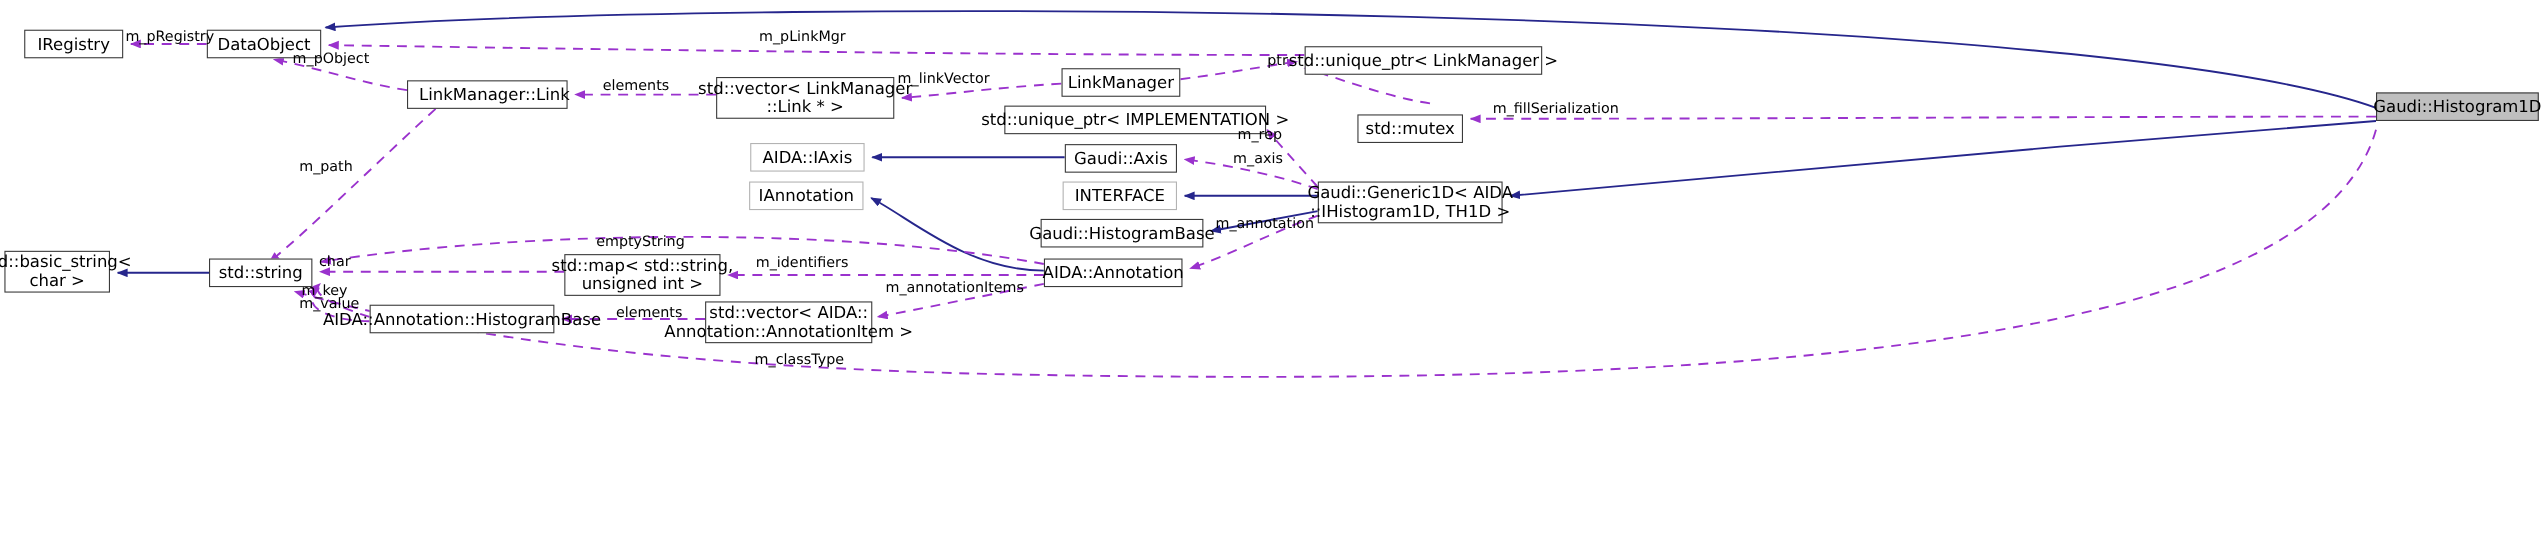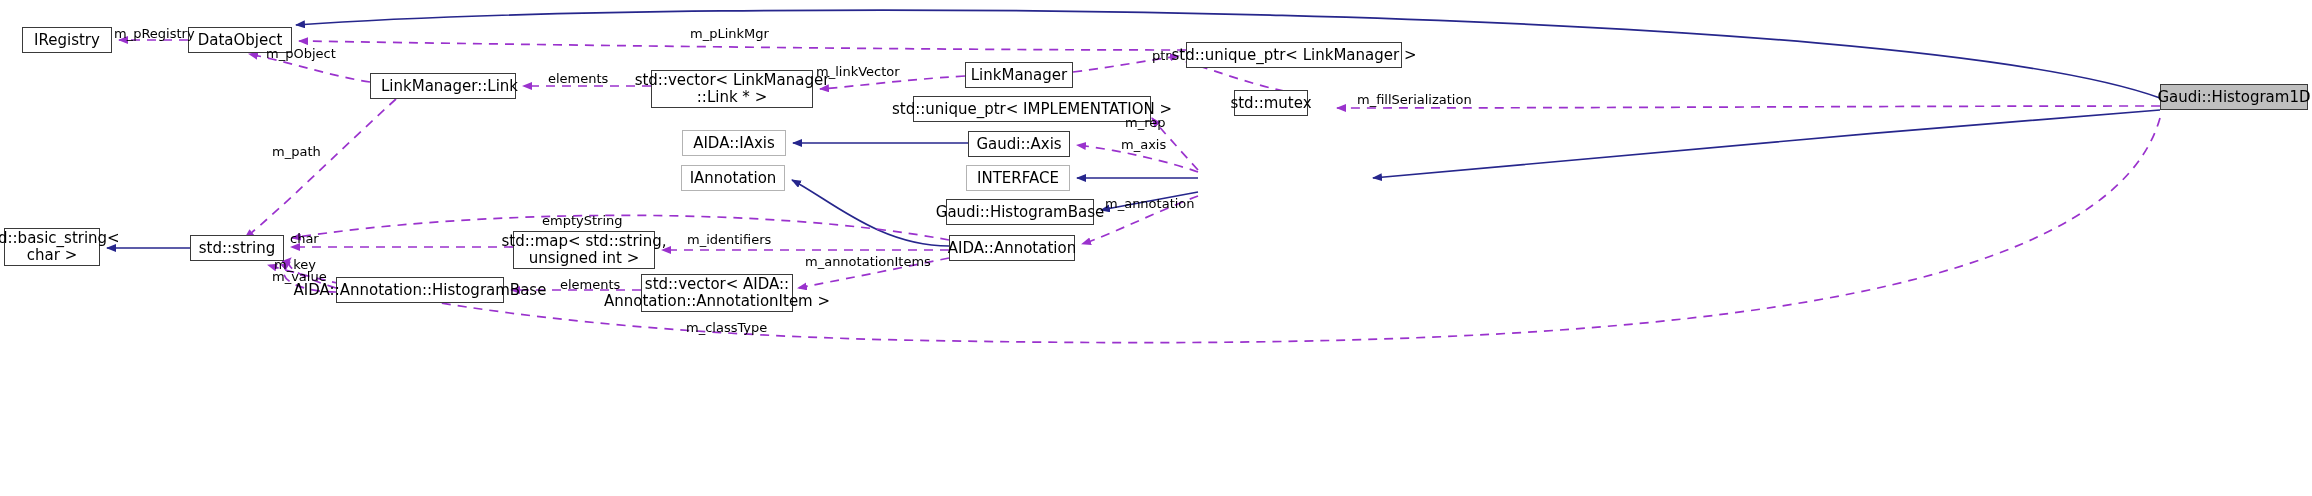--- a/index.html
+++ b/index.html
@@ -114,26 +114,28 @@
   </svg>
 
   <div class="node solid" style="left:22px;top:27px;width:90px;height:26px;"><span>IRegistry</span></div>
   <div class="node solid" style="left:188px;top:27px;width:104px;height:26px;"><span>DataObject</span></div>
   <div class="node solid" style="left:370px;top:73px;width:146px;height:26px;padding-left:13px;"><span>LinkManager::Link</span></div>
   <div class="node solid" style="left:651px;top:70px;width:162px;height:38px;"><span>std::vector&lt; LinkManager
 ::Link * &gt;</span></div>
   <div class="node solid" style="left:965px;top:62px;width:108px;height:26px;"><span>LinkManager</span></div>
   <div class="node solid" style="left:1186px;top:42px;width:216px;height:26px;"><span>std::unique_ptr&lt; LinkManager &gt;</span></div>
   <div class="node solid" style="left:913px;top:96px;width:238px;height:26px;"><span>std::unique_ptr&lt; IMPLEMENTATION &gt;</span></div>
-  <div class="node solid" style="left:1234px;top:90px;width:74px;height:26px;"><span>std::mutex</span></div>
+  <div class="node solid" style="left:1234px;top:104px;width:96px;height:26px;"><span>std::mutex</span></div>
   <div class="node focus" style="left:2160px;top:84px;width:148px;height:26px;"><span>Gaudi::Histogram1D</span></div>
   <div class="node light" style="left:682px;top:130px;width:104px;height:26px;"><span>AIDA::IAxis</span></div>
   <div class="node solid" style="left:968px;top:131px;width:102px;height:26px;"><span>Gaudi::Axis</span></div>
   <div class="node light" style="left:681px;top:165px;width:104px;height:26px;"><span>IAnnotation</span></div>
   <div class="node light" style="left:966px;top:165px;width:104px;height:26px;"><span>INTERFACE</span></div>
+  <div class="node solid" style="left:1198px;top:165px;width:168px;height:38px;"><span>Gaudi::Generic1D&lt; AIDA
+::IHistogram1D, TH1D &gt;</span></div>
   <div class="node solid" style="left:946px;top:199px;width:148px;height:26px;"><span>Gaudi::HistogramBase</span></div>
   <div class="node solid" style="left:4px;top:228px;width:96px;height:38px;"><span>std::basic_string&lt;
 char &gt;</span></div>
   <div class="node solid" style="left:190px;top:235px;width:94px;height:26px;"><span>std::string</span></div>
   <div class="node solid" style="left:513px;top:231px;width:142px;height:38px;"><span>std::map&lt; std::string,
 unsigned int &gt;</span></div>
   <div class="node solid" style="left:949px;top:235px;width:126px;height:26px;"><span>AIDA::Annotation</span></div>
   <div class="node solid" style="left:336px;top:277px;width:168px;height:26px;"><span>AIDA::Annotation::HistogramBase</span></div>
   <div class="node solid" style="left:641px;top:274px;width:152px;height:38px;"><span>std::vector&lt; AIDA::
 Annotation::AnnotationItem &gt;</span></div>

